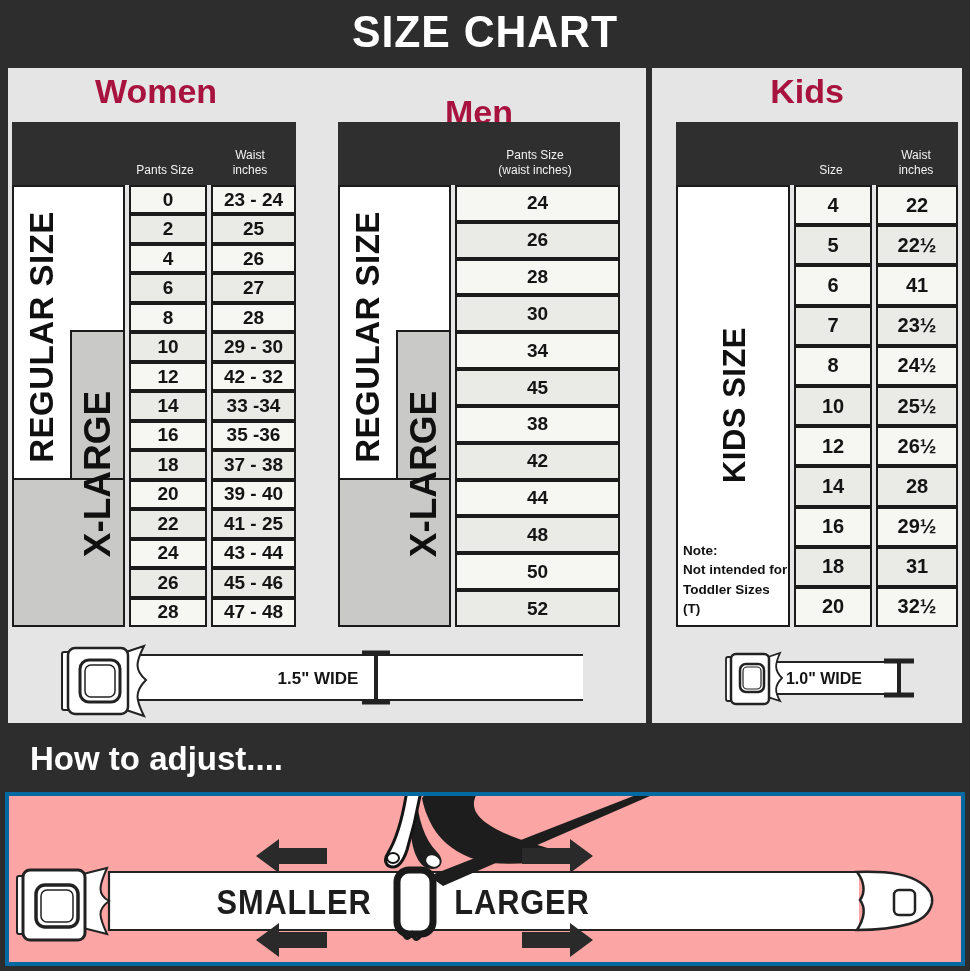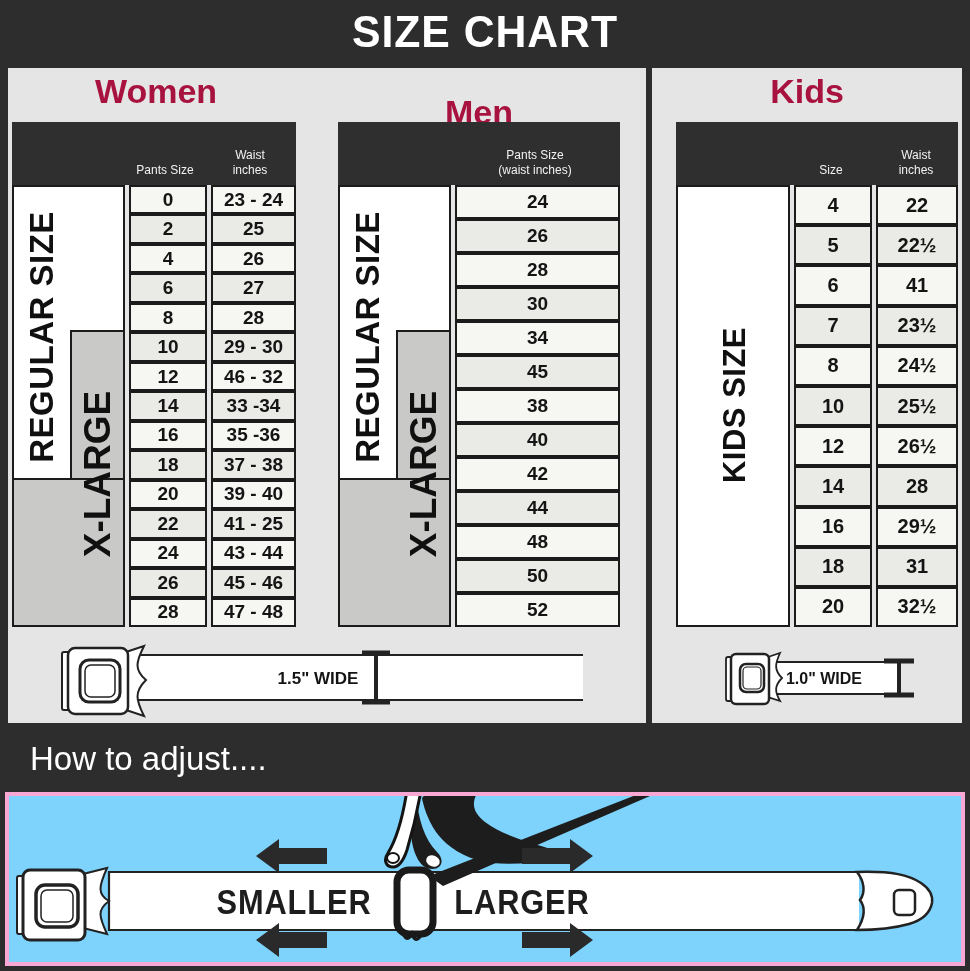--- a/index.html
+++ b/index.html
@@ -38,24 +38,24 @@
         display:flex;align-items:center;justify-content:center;
         font-size:19px;font-weight:bold;color:#141414;}
   .row:nth-child(even) .cell{background:#eaeae7;}
   .kids-rows .cell{font-size:20px;}
   .size-col{flex:0 0 78px;}
   
   .belt-svg{position:absolute;left:0;top:572px;}
   .belt-svg text{font-family:"Liberation Sans",sans-serif;font-weight:bold;font-size:17px;
                  fill:#141414;text-anchor:middle;}
   
-  .adjust-title{position:absolute;left:30px;top:740px;color:#fff;font-size:33px;font-weight:normal;}
-  
-  .bottom-panel{position:absolute;left:5px;top:792px;width:952px;height:166px;background:#7dd3fc;
-                border:4px solid #f9a8d4;}
+  .adjust-title{position:absolute;left:30px;top:740px;color:#fff;font-size:33px;font-weight:bold;}
+  
+  .bottom-panel{position:absolute;left:5px;top:792px;width:952px;height:166px;background:#fca5a5;
+                border:4px solid #0369a1;}
   .adj-label{position:absolute;transform:translate(-50%,-50%) scaleX(.88);font-size:35px;
              font-weight:bold;color:#1d1d1d;letter-spacing:1px;white-space:nowrap;}
   .smaller-label{left:285px;top:106px;}
   .larger-label{left:513px;top:106px;}
 </style>
 </head>
 <body>
 
 <div class="canvas">
 
@@ -100,21 +100,21 @@
             <div class="row">
             <div class="cell size-col">8</div>
             <div class="cell">28</div>
           </div>
             <div class="row">
             <div class="cell size-col">10</div>
             <div class="cell">29 - 30</div>
           </div>
             <div class="row">
             <div class="cell size-col">12</div>
-            <div class="cell">46 - 32</div>
+            <div class="cell">42 - 32</div>
           </div>
             <div class="row">
             <div class="cell size-col">14</div>
             <div class="cell">33 -34</div>
           </div>
             <div class="row">
             <div class="cell size-col">16</div>
             <div class="cell">35 -36</div>
           </div>
             <div class="row">
@@ -172,23 +172,20 @@
             <div class="cell">30</div>
           </div>
             <div class="row">
             <div class="cell">34</div>
           </div>
             <div class="row">
             <div class="cell">45</div>
           </div>
             <div class="row">
             <div class="cell">38</div>
-          </div>
-            <div class="row">
-            <div class="cell">40</div>
           </div>
             <div class="row">
             <div class="cell">42</div>
           </div>
             <div class="row">
             <div class="cell">44</div>
           </div>
             <div class="row">
             <div class="cell">48</div>
           </div>
@@ -223,20 +220,23 @@
 
     <div class="table" style="left:24px;width:282px;">
       <div class="thead">
         <div class="th" style="left:155px;">Size</div>
         <div class="th" style="left:240px;">Waist
 inches</div>
       </div>
       <div class="tbody">
         <div class="label-col kids">
           <div class="vlabel kids-label">KIDS SIZE</div>
+          <div class="note">Note:
+Not intended for
+Toddler Sizes (T)</div>
         </div>
         <div class="rows kids-rows">
 
         <div class="row">
             <div class="cell size-col">4</div>
             <div class="cell">22</div>
           </div>
             <div class="row">
             <div class="cell size-col">5</div>
             <div class="cell">22½</div>

